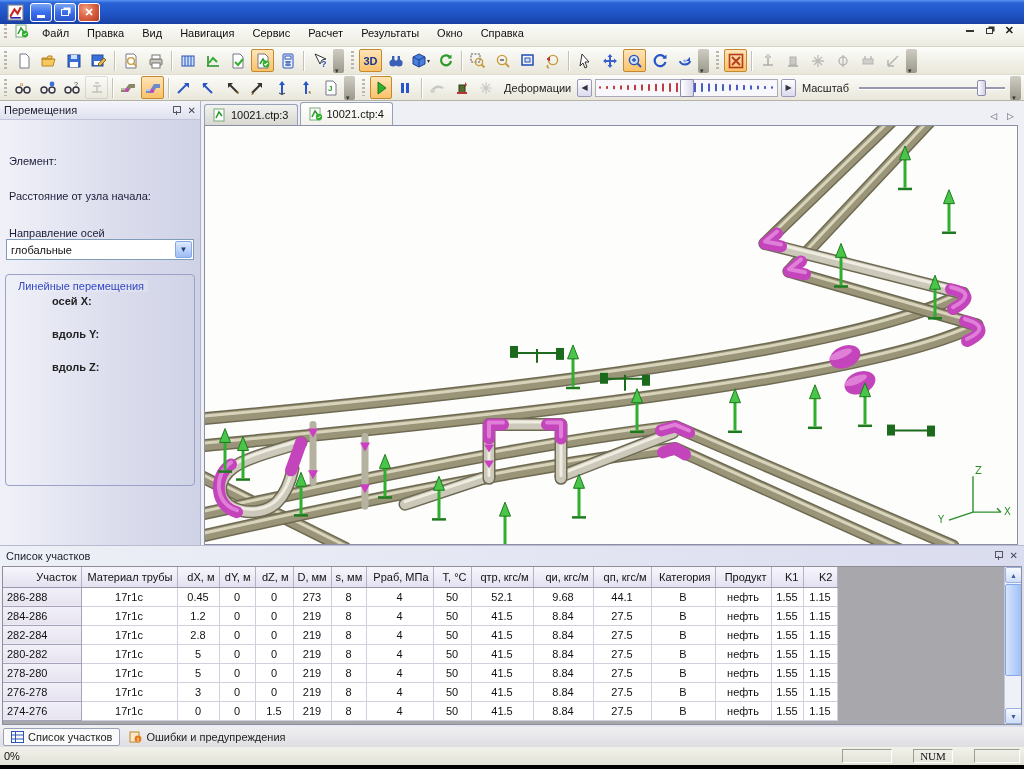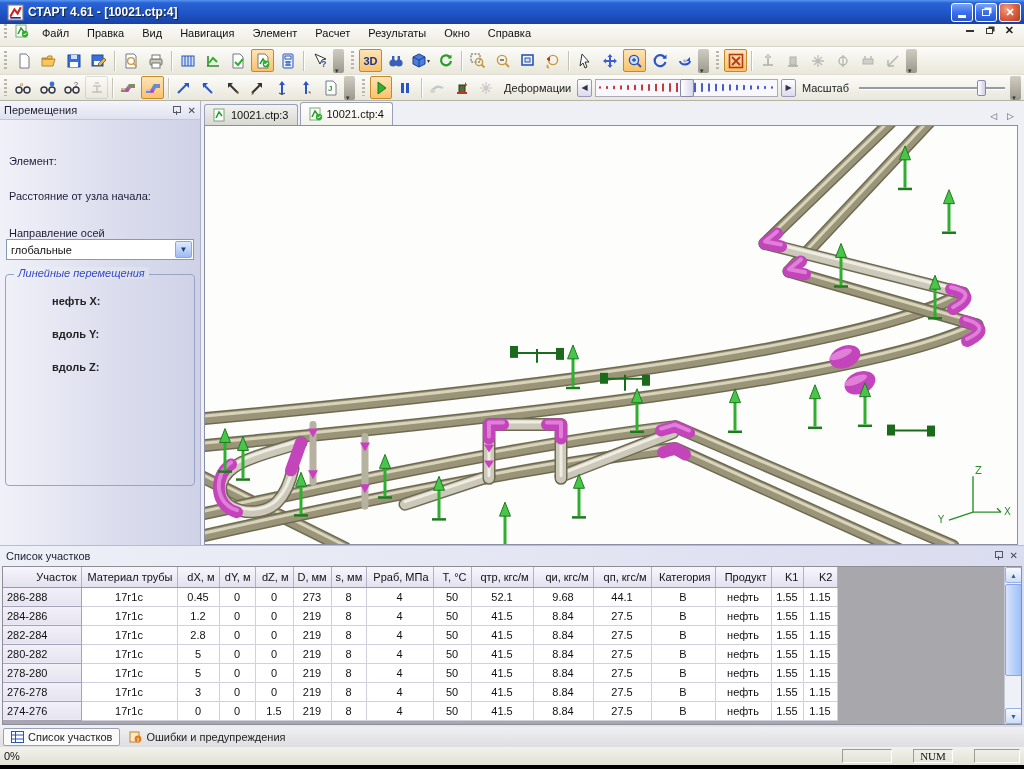--- a/index.html
+++ b/index.html
@@ -83,22 +83,22 @@
   .close-x { font-size:10px; color:#445; }
   .lp-label { position:absolute; left:9px; color:#1d1d3a; }
   #lp-combo { position:absolute; left:6px; top:138px; width:188px; height:21px; background:#fff;
     border:1px solid #7f9db9; display:flex; align-items:center; }
   #lp-combo .val { flex:1; padding-left:4px; }
   #lp-combo .drop { width:17px; height:17px; margin:1px; border:1px solid #86a7e8; border-radius:2px;
     background:linear-gradient(180deg,#dfeafc,#9cbcf4); color:#1d3f7f; font-size:8px;
     display:flex; align-items:center; justify-content:center; }
   #lp-group { position:absolute; left:5px; top:173px; width:190px; height:212px;
     border:1px solid #9aa2c8; border-radius:4px; }
-  #lp-group-title { position:absolute; left:14px; top:166px; background:linear-gradient(90deg,#eef0f8,#dcdfee);
-    padding:0 4px; color:#3547c4;font-style:italic; }
+  #lp-group-title { position:absolute; left:14px; top:179px; background:linear-gradient(90deg,#eef0f8,#dcdfee);
+    padding:0 4px; color:#3547c4; }
   .lp-axis { position:absolute; left:52px; color:#222; font-weight:bold; }
 
   
   #right-area { position:absolute; left:202px; top:0; width:822px; height:444px; }
   #doctab-strip { position:absolute; left:0; top:0; width:822px; height:24px; display:flex; align-items:flex-end; }
   .doctab { display:flex; align-items:center; gap:4px; height:21px; padding:0 8px; margin-left:2px;
     border:1px solid #98a0b8; border-bottom:none; border-radius:3px 3px 0 0;
     background:linear-gradient(180deg,#f2f2ef,#d9d8d2); }
   .doctab.active { background:linear-gradient(180deg,#ffffff,#f2f1ea); height:23px; }
   .doctab-icon { width:14px; height:14px; }
@@ -159,21 +159,20 @@
 <body>
 
 <div id="screen">
 
   <div id="titlebar">
     <svg id="title-icon" viewBox="0 0 16 16">
       <rect x="1" y="1" width="14" height="14" fill="#fff" stroke="#888"></rect>
       <path d="M3 12 L7 5 L10 9 L13 3" stroke="#c22" stroke-width="2" fill="none"></path>
       <path d="M3 13 h10" stroke="#22a" stroke-width="1.5" fill="none"></path>
     </svg>
-    <span id="title-text">СТАРТ 4.61 - [10021.ctp:4]</span>
     <div class="wbtn">
         <div class="glyph-min"></div>
       </div>
     <div class="wbtn">
         <div class="glyph-restore"></div>
       </div>
     <div class="wbtn close">
         <span class="glyph-close">✕</span>
       </div>
   </div>
@@ -184,21 +183,21 @@
       <rect x="1" y="1" width="10" height="12" fill="#fff" stroke="#7a7"></rect>
       <path d="M3 10 L6 4 L9 8" stroke="#2a9b2a" stroke-width="1.6" fill="none"></path>
       <circle cx="10" cy="10" r="3.2" fill="#2fae2f"></circle>
         <path d="M8.6 10 l1 1 l2-2.2" stroke="#fff" stroke-width="1" fill="none"></path>
     </svg>
     <div id="menu-items" style="display: flex;">
         <span class="menu-item">Файл</span>
         <span class="menu-item">Правка</span>
         <span class="menu-item">Вид</span>
         <span class="menu-item">Навигация</span>
-        <span class="menu-item">Элемент</span>
+        <span class="menu-item">Сервис</span>
         <span class="menu-item">Расчет</span>
         <span class="menu-item">Результаты</span>
         <span class="menu-item">Окно</span>
         <span class="menu-item">Справка</span>
       </div>
     <div id="menubar-right">
       <div class="mdi-min"></div>
       <div class="mdi-restore"></div>
       <div class="mdi-close">✕</div>
     </div>
@@ -572,21 +571,21 @@
       </div>
       <div class="lp-label" style="top:54px;">Элемент:</div>
       <div class="lp-label" style="top:89px;">Расстояние от узла начала:</div>
       <div class="lp-label" style="top:126px;">Направление осей</div>
       <div id="lp-combo">
         <span class="val">глобальные</span>
         <span class="drop">▼</span>
       </div>
       <div id="lp-group"></div>
       <div id="lp-group-title">Линейные перемещения</div>
-      <div class="lp-axis" style="top:194px;">нефть X:</div>
+      <div class="lp-axis" style="top:194px;">осей X:</div>
       <div class="lp-axis" style="top:227px;">вдоль Y:</div>
       <div class="lp-axis" style="top:260px;">вдоль Z:</div>
     </div>
 
     <div id="right-area">
       <div id="doctab-strip">
         <div id="doctabs-host" style="display:flex;align-items:flex-end;">
             <div class="doctab">
               <svg class="doctab-icon" viewBox="0 0 14 14">
                 <rect x="1" y="1" width="10" height="12" fill="#fff" stroke="#7a7"></rect>

